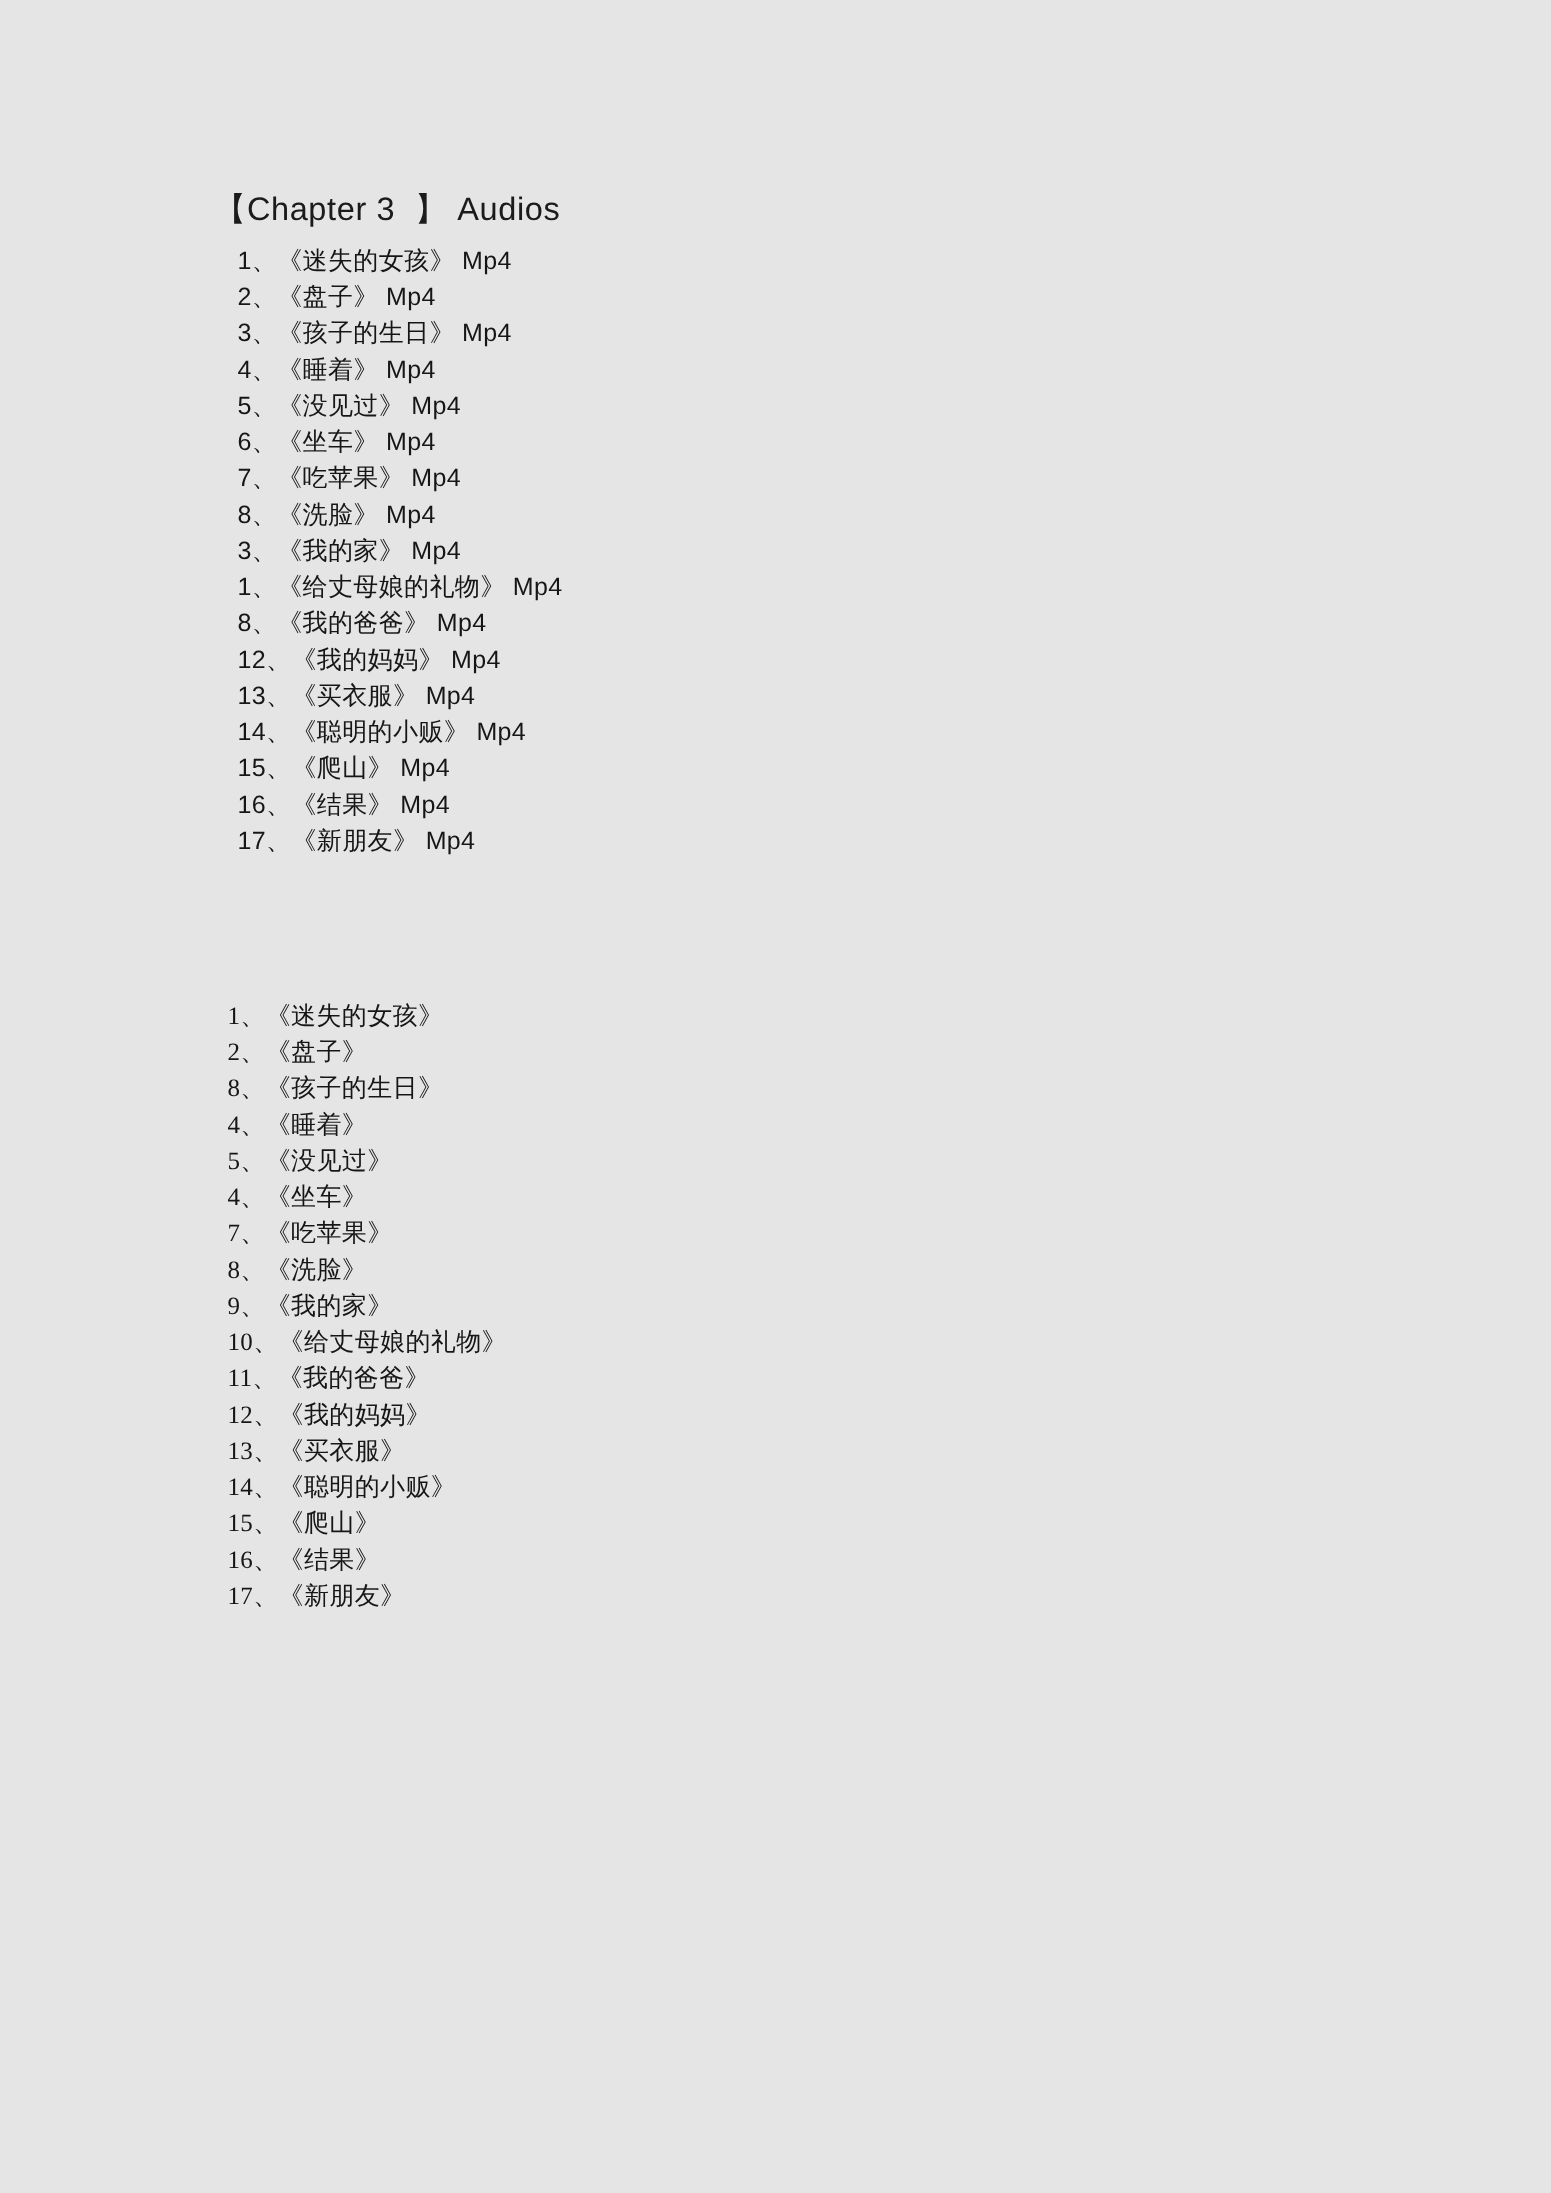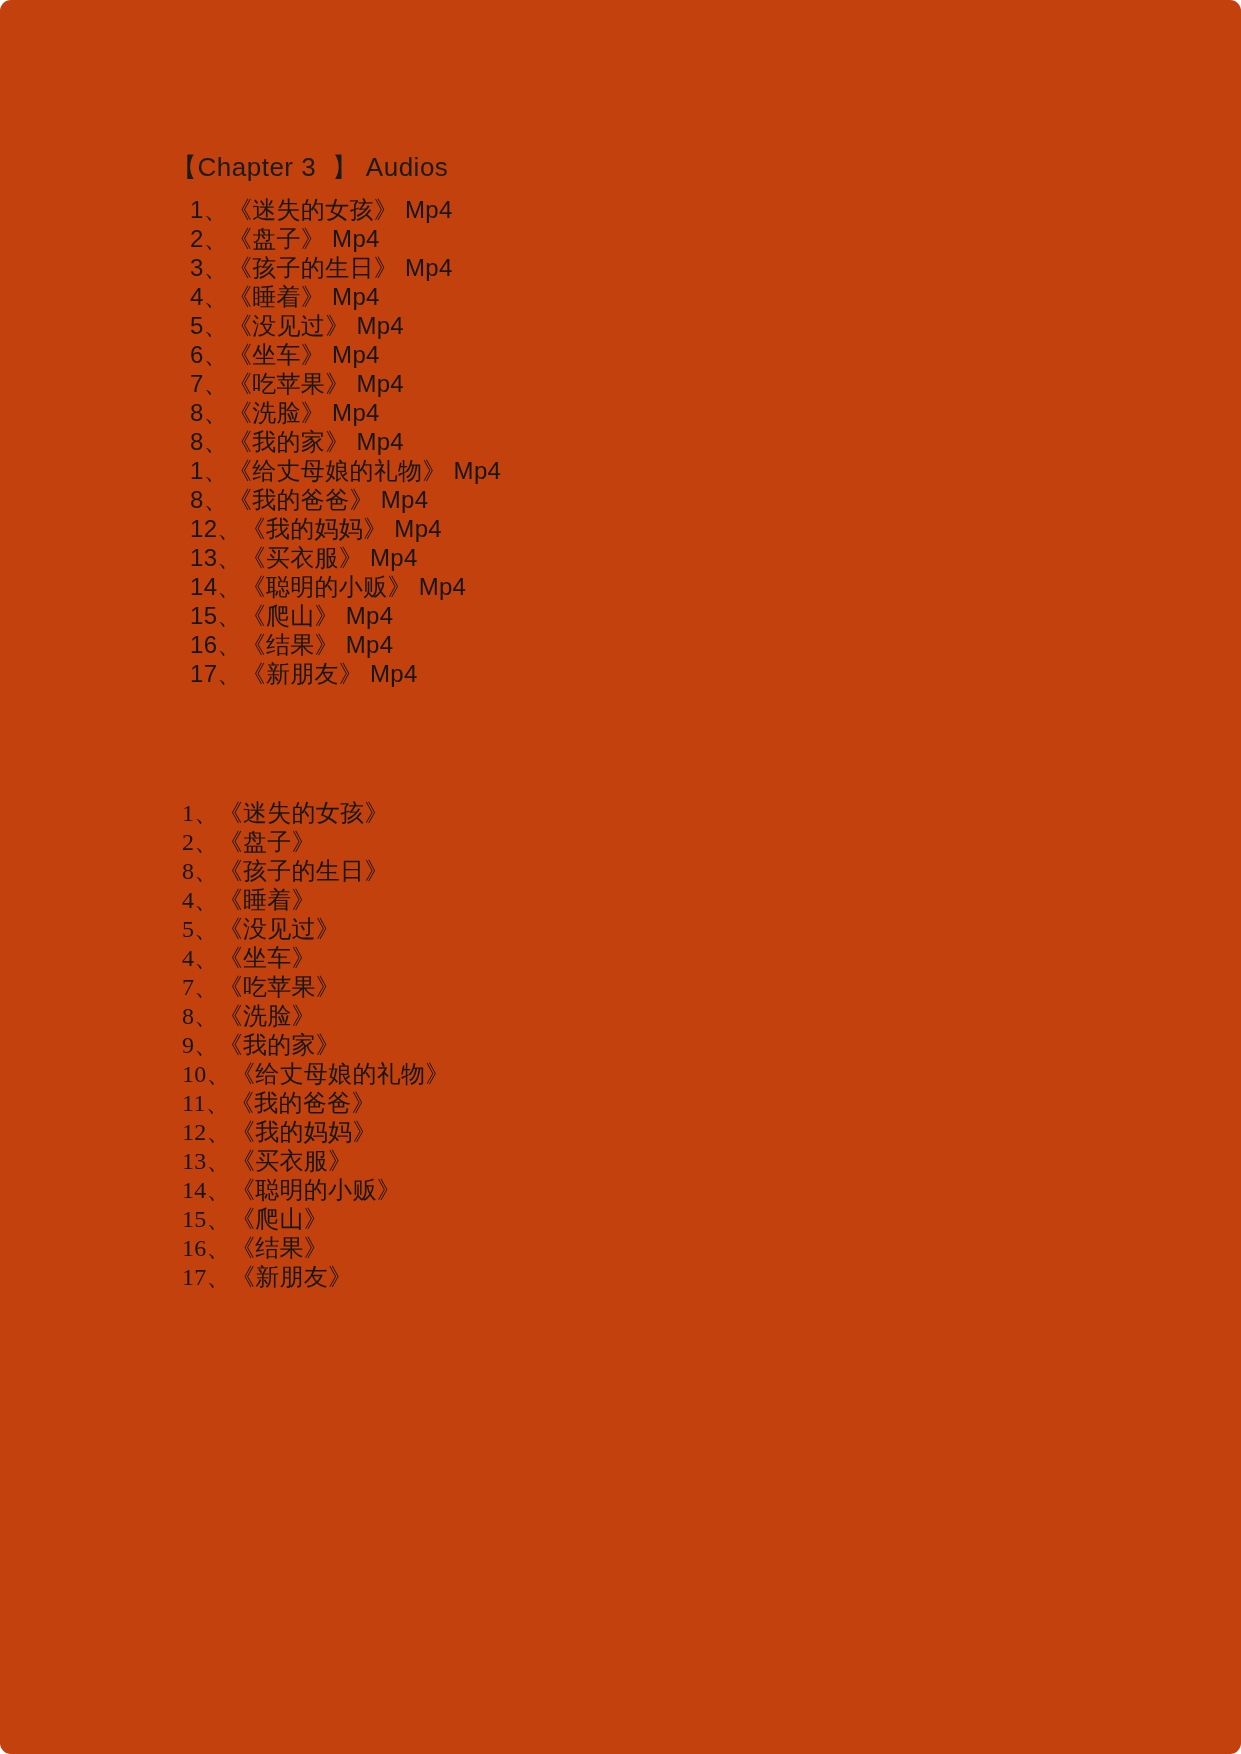--- a/index.html
+++ b/index.html
@@ -8,22 +8,21 @@
     height: 1754px;
     background: #ffffff;
     font-family: "Liberation Sans", "DejaVu Sans", sans-serif;
     color: #1a1a1a;
     position: relative;
     overflow: hidden;
   }
   .page {
     position: absolute;
     inset: 0;
-    background: #c2410c;
-    border-radius: 11px;
+    background: #e5e5e5;
   }
   .chapter-heading {
     position: absolute;
     left: 171px;
     font-size: 26px;
     font-weight: 500;
     color: #1b1b1b;
     white-space: pre;
     letter-spacing: 0.5px;
   }
@@ -31,21 +30,21 @@
   .heading-ch4 { top: 759px; }
   .item-list {
     position: absolute;
     list-style: none;
   }
   .list-ch3 { left: 190px; top: 195px; }
   .list-ch4 { left: 182px; top: 799px; font-family: Liberation Serif, serif; }
   .list-item {
     height: 29px;
     line-height: 29px;
-    font-size: 24px;
+    font-size: 20px;
     color: #161616;
     white-space: pre;
     letter-spacing: 0.3px;
   }
 </style>
 </head>
 <body>
 
 <div class="page">
 
@@ -53,21 +52,21 @@
 
   <ul class="item-list list-ch3">
       <li class="list-item">1、《迷失的女孩》 Mp4</li>
       <li class="list-item">2、《盘子》 Mp4</li>
       <li class="list-item">3、《孩子的生日》 Mp4</li>
       <li class="list-item">4、《睡着》 Mp4</li>
       <li class="list-item">5、《没见过》 Mp4</li>
       <li class="list-item">6、《坐车》 Mp4</li>
       <li class="list-item">7、《吃苹果》 Mp4</li>
       <li class="list-item">8、《洗脸》 Mp4</li>
-      <li class="list-item">8、《我的家》 Mp4</li>
+      <li class="list-item">3、《我的家》 Mp4</li>
       <li class="list-item">1、《给丈母娘的礼物》 Mp4</li>
       <li class="list-item">8、《我的爸爸》 Mp4</li>
       <li class="list-item">12、《我的妈妈》 Mp4</li>
       <li class="list-item">13、《买衣服》 Mp4</li>
       <li class="list-item">14、《聪明的小贩》 Mp4</li>
       <li class="list-item">15、《爬山》 Mp4</li>
       <li class="list-item">16、《结果》 Mp4</li>
       <li class="list-item">17、《新朋友》 Mp4</li>
     </ul>
 

